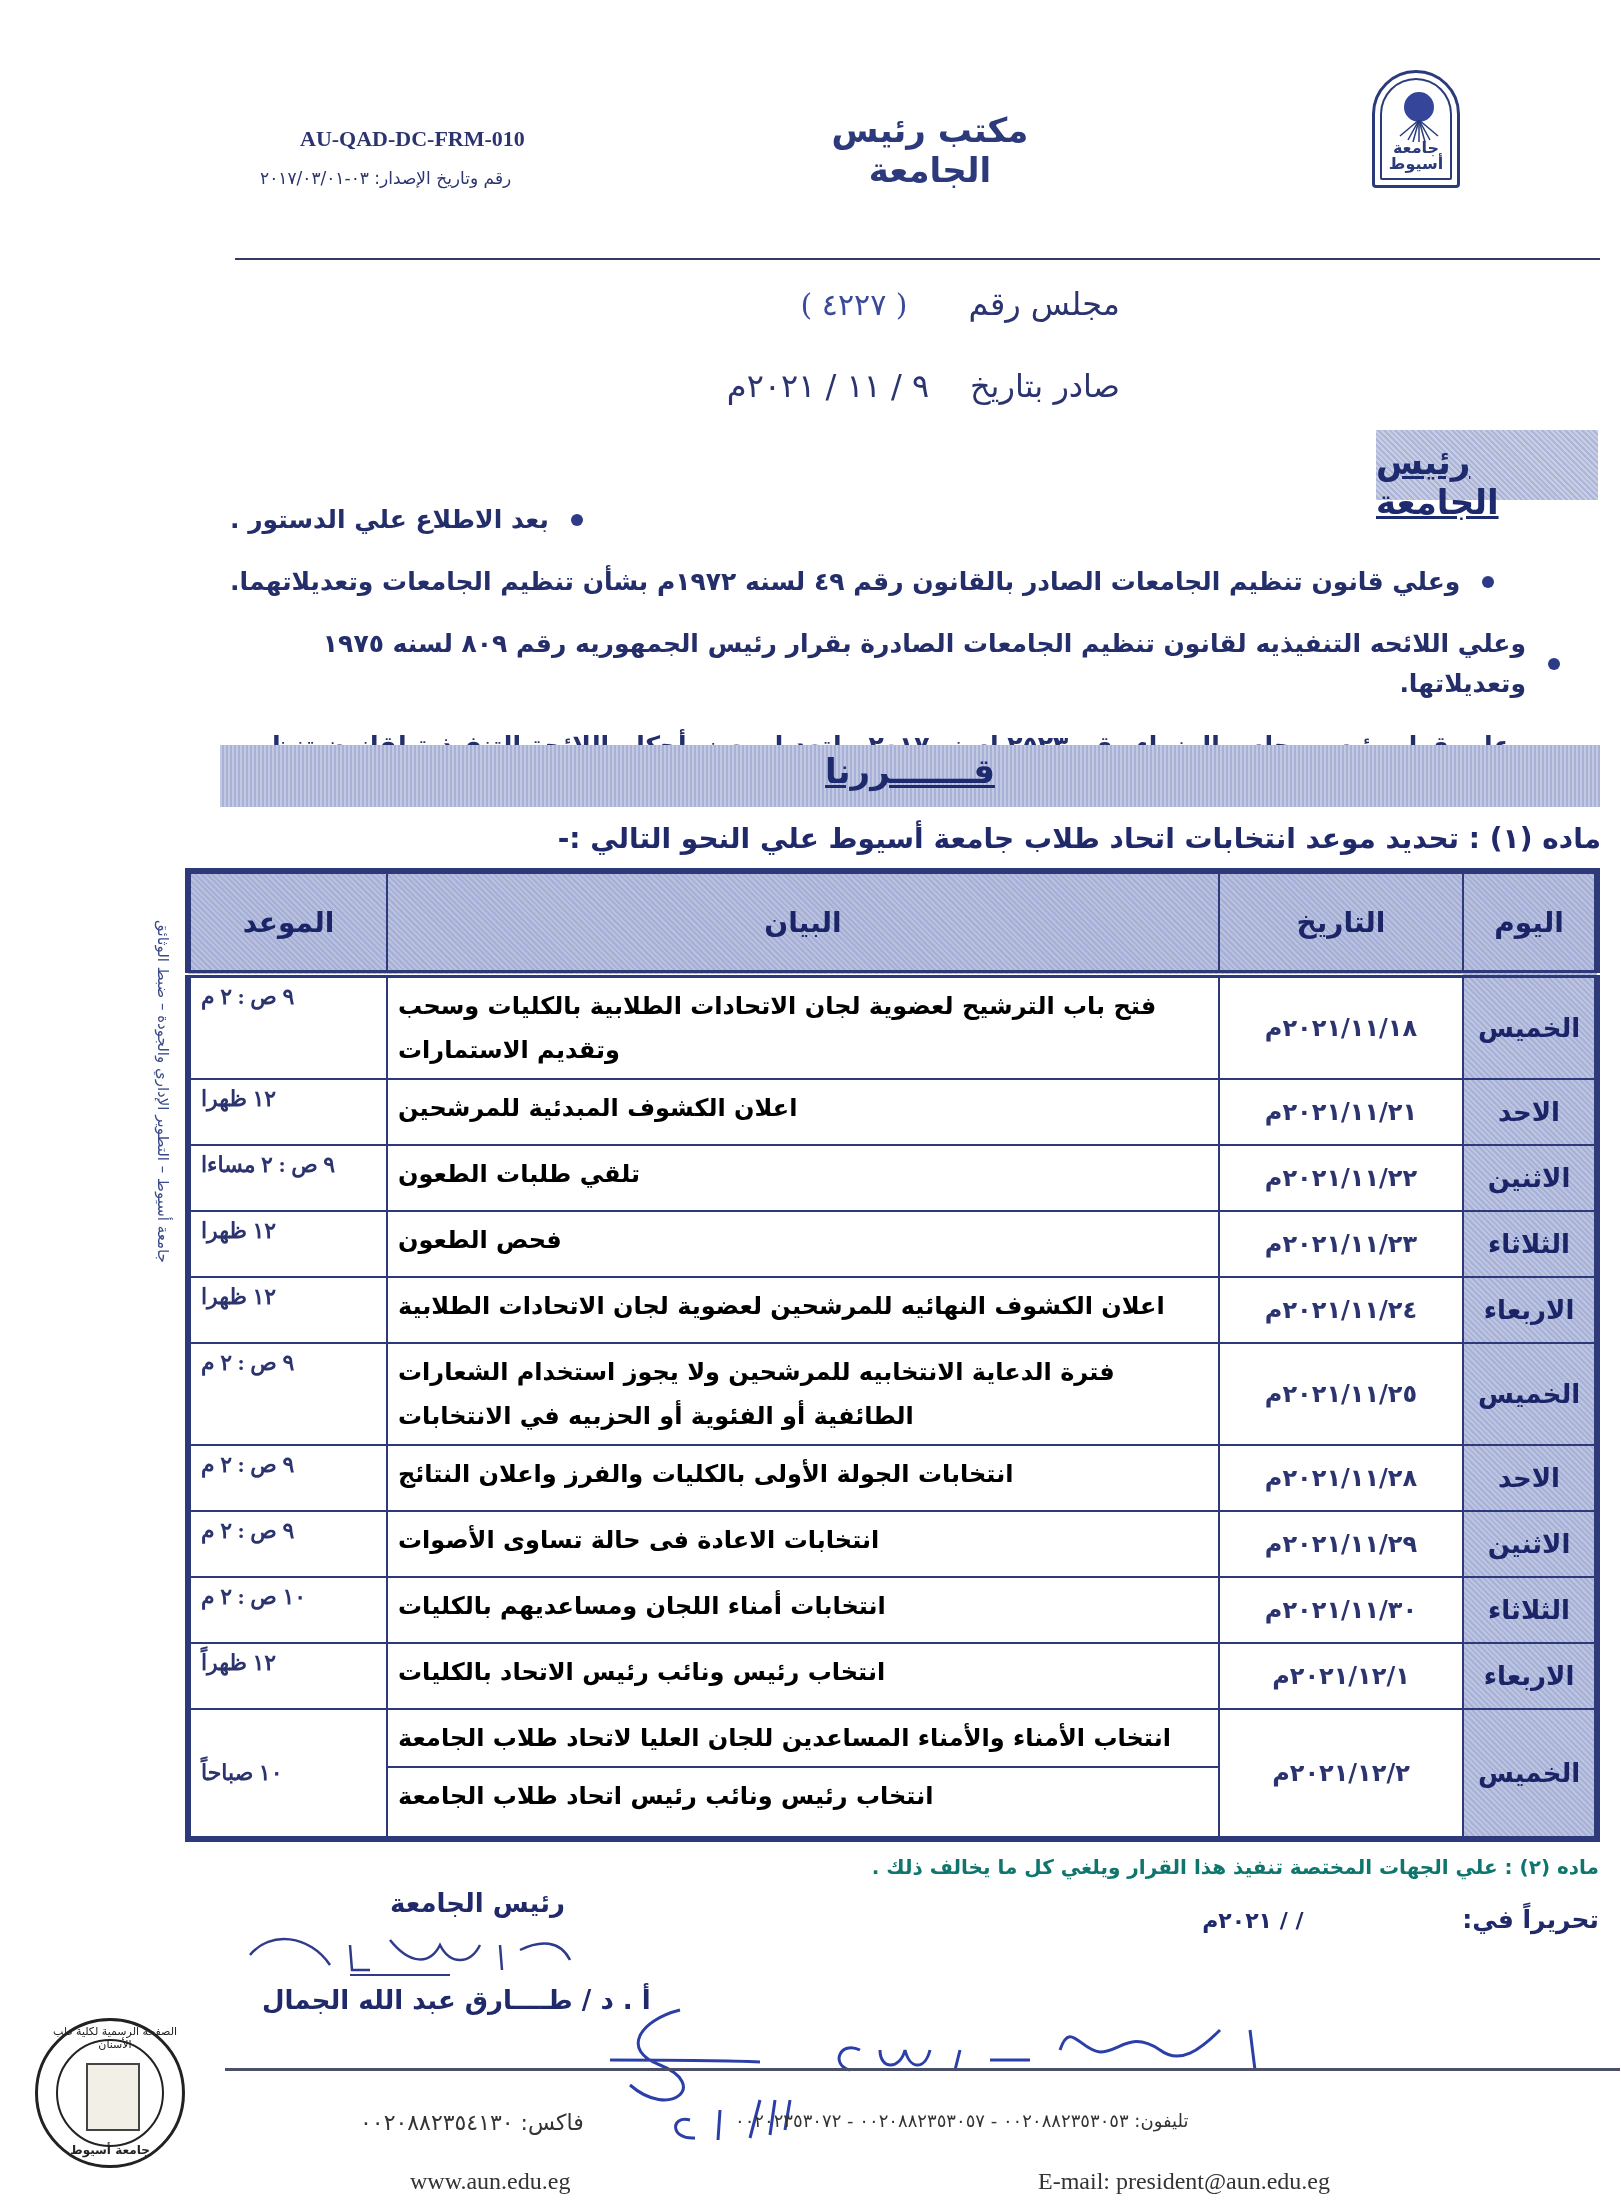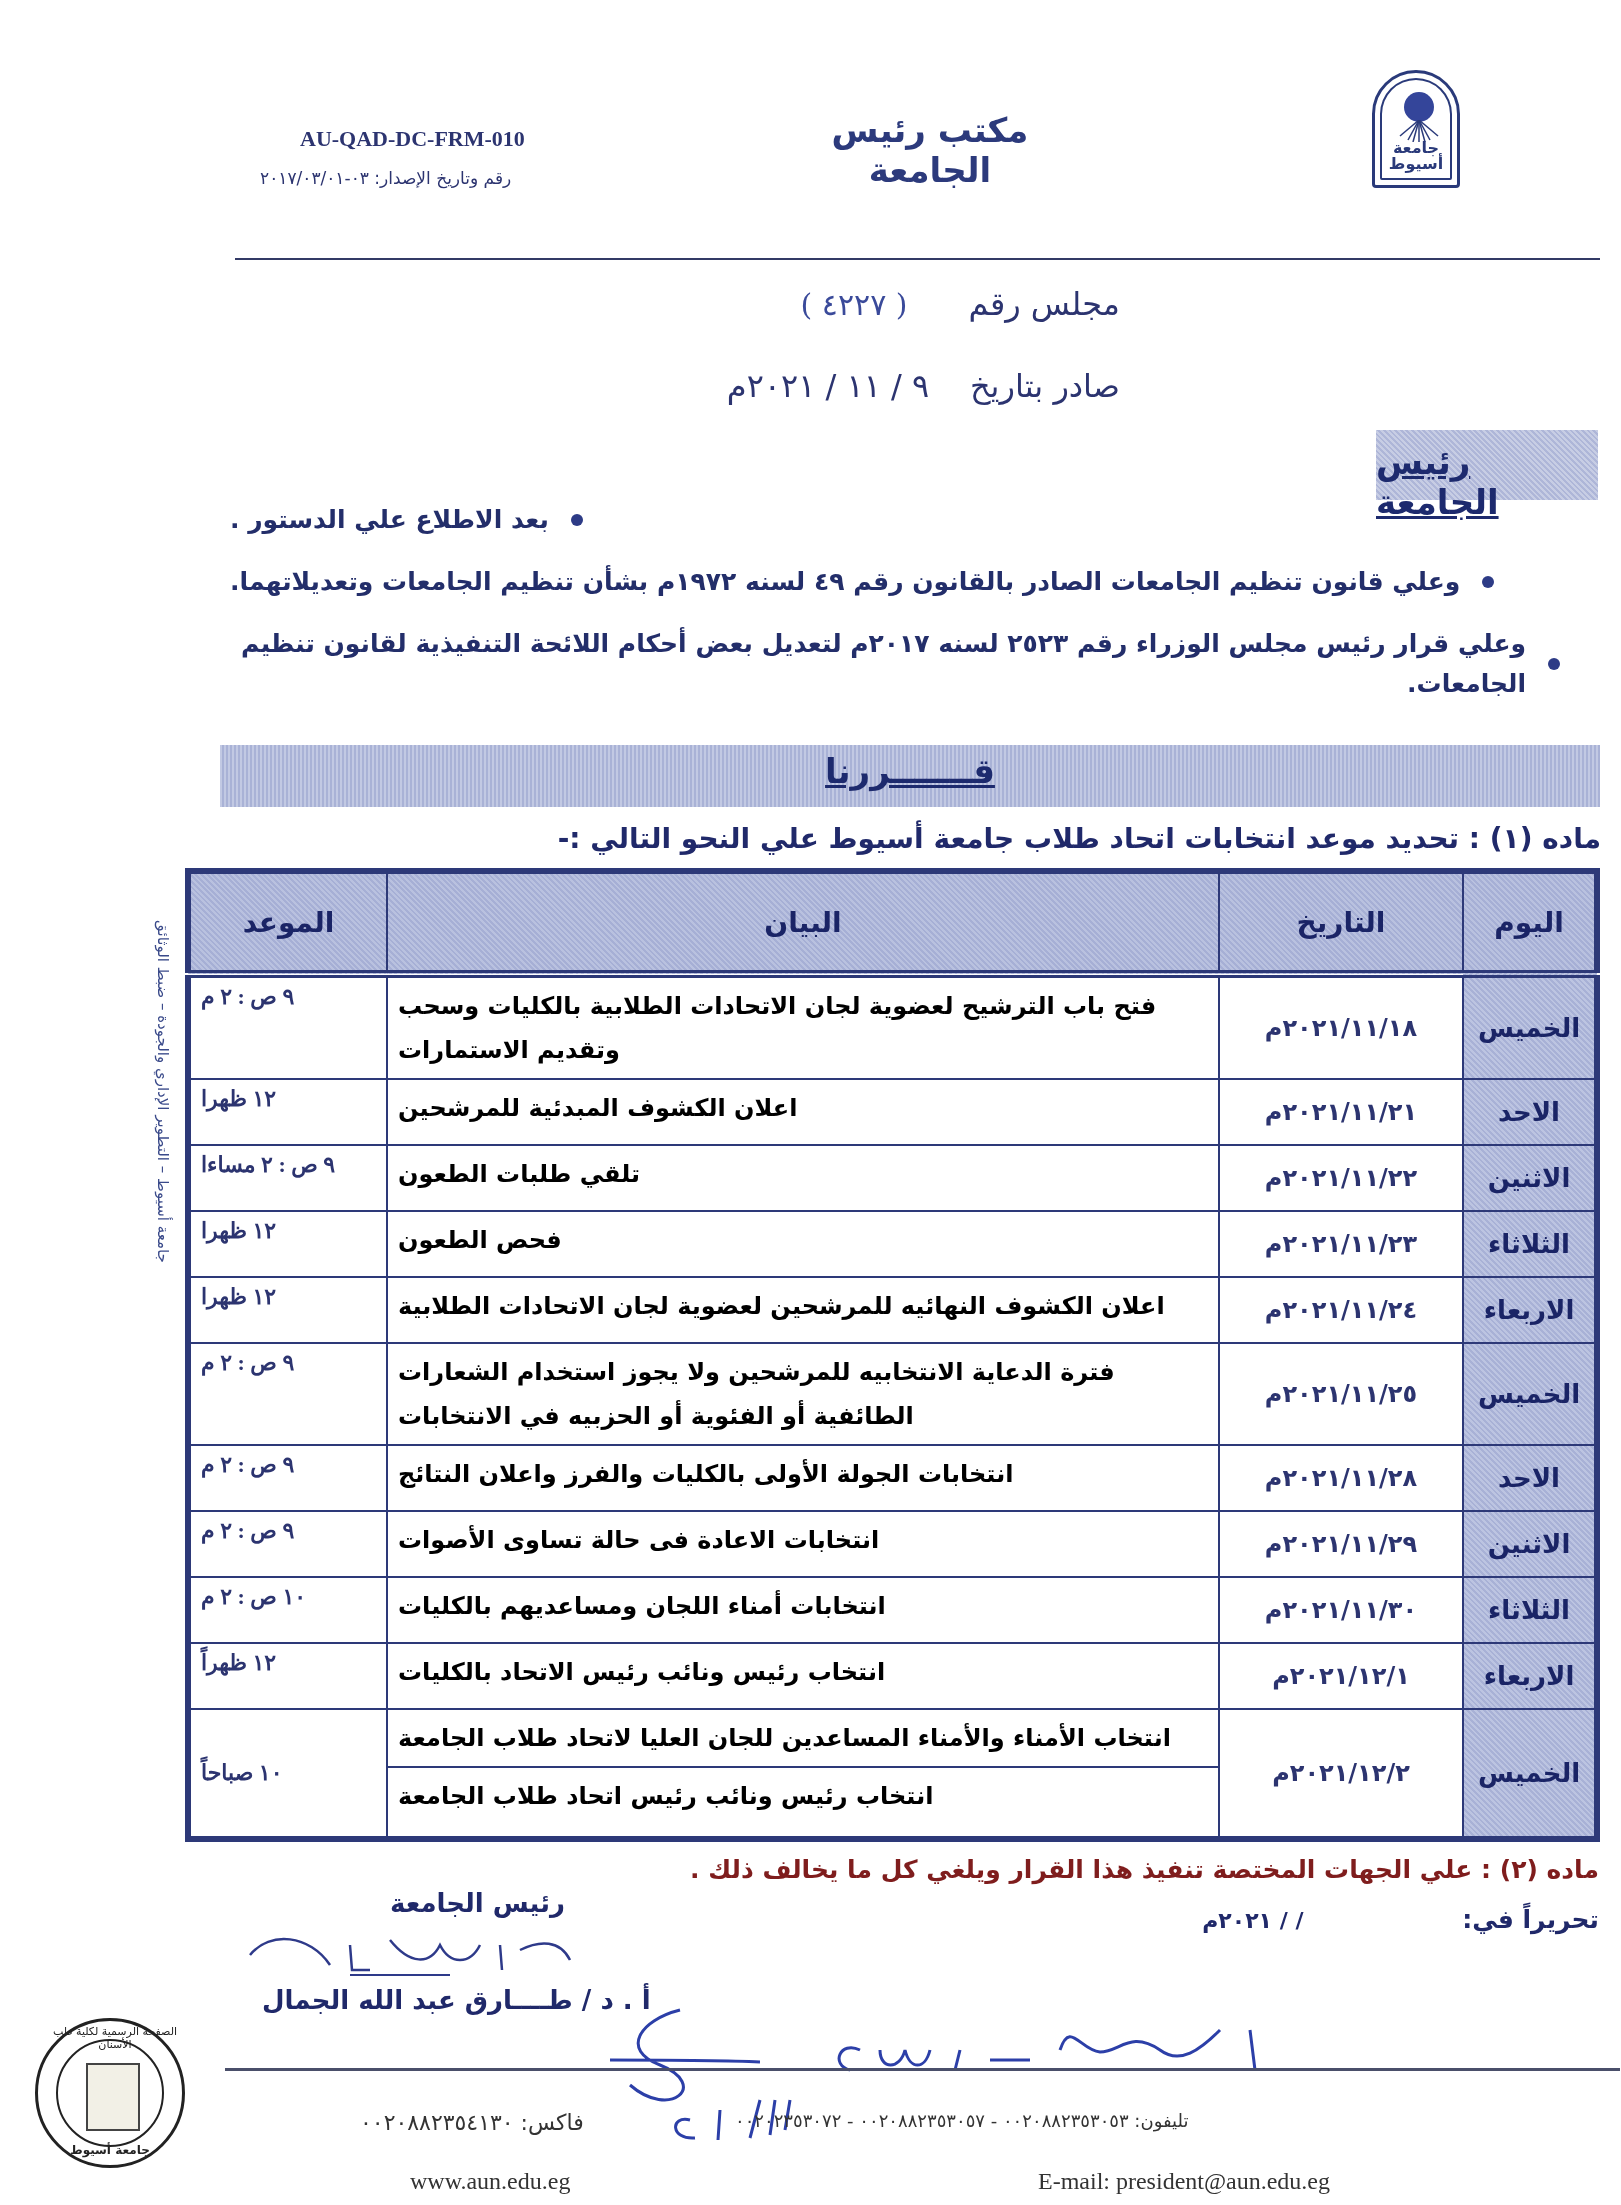--- a/index.html
+++ b/index.html
@@ -89,21 +89,21 @@
   }
   table.sched td.day {
     width: 110px; text-align: center; font-size: 26px; font-weight: bold; color: #1a2466;
     background: repeating-linear-gradient(45deg,#bcc4e1 0 2px,#a8b1d6 2px 4px);
   }
   table.sched td.date { width: 222px; text-align: center; font-size: 24px; font-weight: bold; color: #2c3470; }
   table.sched td.desc { text-align: left; font-size: 24px; font-weight: bold; color: #000000; line-height: 44px; vertical-align: top; }
   table.sched td.time { width: 175px; text-align: left; font-size: 22px; font-weight: bold; color: #2c3470; vertical-align: top; font-family: Liberation Serif, serif; }
   table.sched tbody tr { height: 66px; }
   .subdiv { border-top: 2px solid #2d3978; margin: 6px -10px 12px; padding: 6px 10px 0; }
-  .article2 { right: 22px; top: 1855px; font-size: 25px; font-weight: bold; color: #7f1d1d; }
+  .article2 { right: 22px; top: 1855px; font-size: 20px; font-weight: bold; color: #0f766e; }
   .written { right: 22px; top: 1905px; font-size: 25px; font-weight: bold; color: #20296a; }
   .written .dt { margin-right: 150px; font-size: 22px; }
   .sign-title { left: 390px; top: 1888px; font-size: 26px; font-weight: bold; color: #20296a; }
   .sign-name { left: 262px; top: 1985px; font-size: 26px; font-weight: bold; color: #20296a; }
   .sig { position: absolute; }
   .hr2 { left: 225px; top: 2068px; width: 1395px; height: 3px; background: #4a4f6a; }
   .phone { left: 735px; top: 2110px; font-size: 18px; color: #333; direction: rtl; }
   .fax { left: 360px; top: 2110px; font-size: 22px; color: #333; direction: rtl; }
   .web { left: 410px; top: 2168px; font-family: "Liberation Serif", serif; font-size: 24px; color: #333; }
   .email { left: 1038px; top: 2168px; font-family: "Liberation Serif", serif; font-size: 24px; color: #333; }
@@ -164,20 +164,24 @@
 <div class="abs bullets rtl">
   <div class="bullet">
       <span>بعد الاطلاع علي الدستور .</span>
       <span class="dot"></span>
     </div>
   <div class="bullet">
       <span>وعلي قانون تنظيم الجامعات الصادر بالقانون رقم ٤٩ لسنه ١٩٧٢م بشأن تنظيم الجامعات وتعديلاتهما.</span>
       <span class="dot"></span>
     </div>
   <div class="bullet">
+      <span>وعلي اللائحه التنفيذيه لقانون تنظيم الجامعات الصادرة بقرار رئيس الجمهوريه رقم ٨٠٩ لسنه ١٩٧٥ وتعديلاتها.</span>
+      <span class="dot"></span>
+    </div>
+  <div class="bullet">
       <span>وعلي قرار رئيس مجلس الوزراء رقم ٢٥٢٣ لسنه ٢٠١٧م لتعديل بعض أحكام اللائحة التنفيذية لقانون تنظيم الجامعات.</span>
       <span class="dot"></span>
     </div>
 </div>
 
 <div class="abs decided-banner">
   <span>قـــــــررنا</span>
 </div>
 <div class="abs article1 rtl">ماده (١) : تحديد موعد انتخابات اتحاد طلاب جامعة أسيوط علي النحو التالي :-</div>
 

